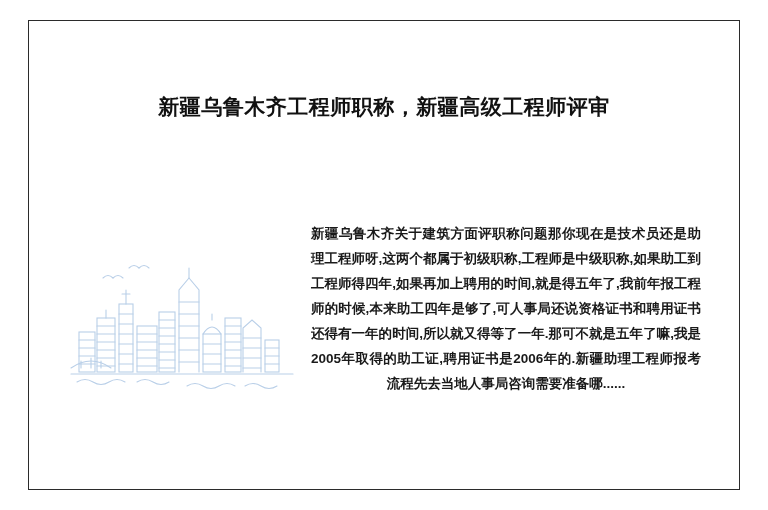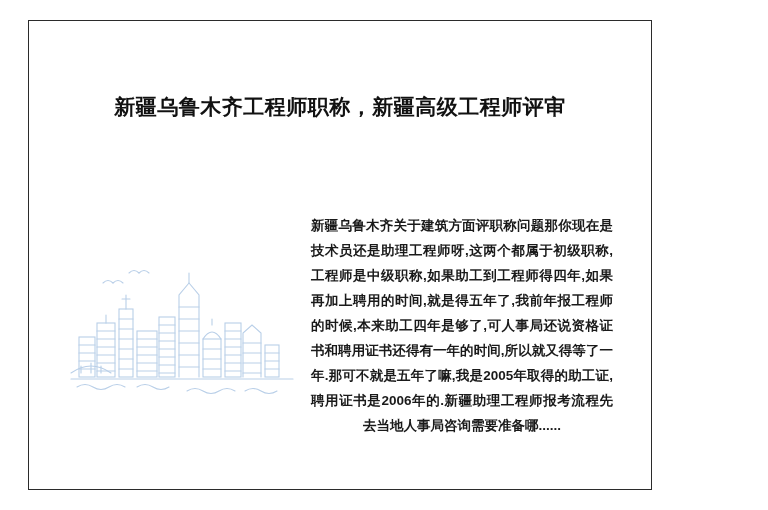--- a/index.html
+++ b/index.html
@@ -17,44 +17,44 @@
     position: relative;
     width: 768px;
     height: 510px;
     background: #ffffff;
     box-sizing: border-box;
   }
   .frame {
     position: absolute;
     left: 28px;
     top: 20px;
-    width: 624px;
+    width: 712px;
     height: 470px;
     border: 1px solid #2b2b2b;
     box-sizing: border-box;
   }
   .title {
     position: absolute;
     left: 0;
     right: 0;
     top: 72px;
     text-align: center;
     font-size: 21px;
     font-weight: bold;
     color: #111111;
     letter-spacing: 0.5px;
     font-family: "Liberation Sans", sans-serif;
   }
   .content {
     position: absolute;
     left: 28px;
-    top: 192px;
+    top: 200px;
     right: 28px;
     display: flex;
-    align-items: center;
+    align-items: flex-end;
   }
   .illus {
     flex: 0 0 230px;
     width: 230px;
     height: 140px;
     position: relative;
     margin-left: 10px;
     margin-top: 10px;
   }
   .illus svg {

